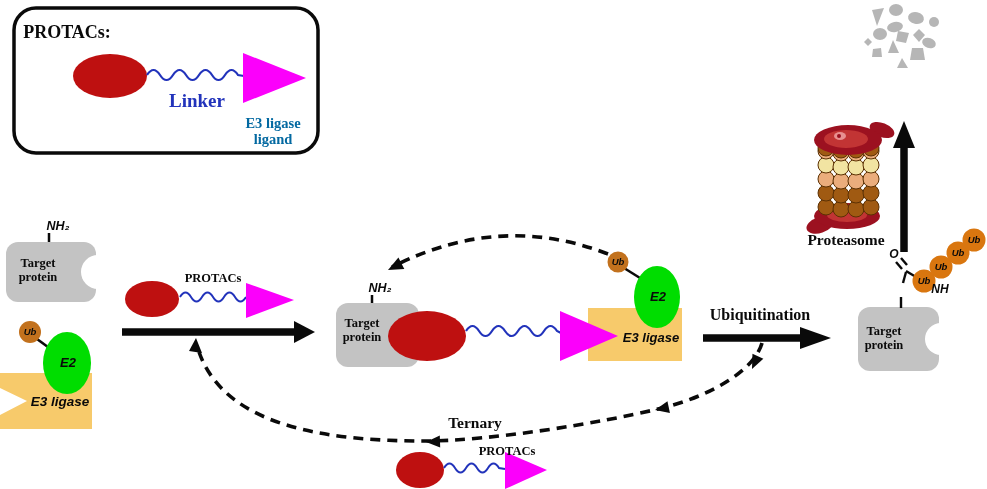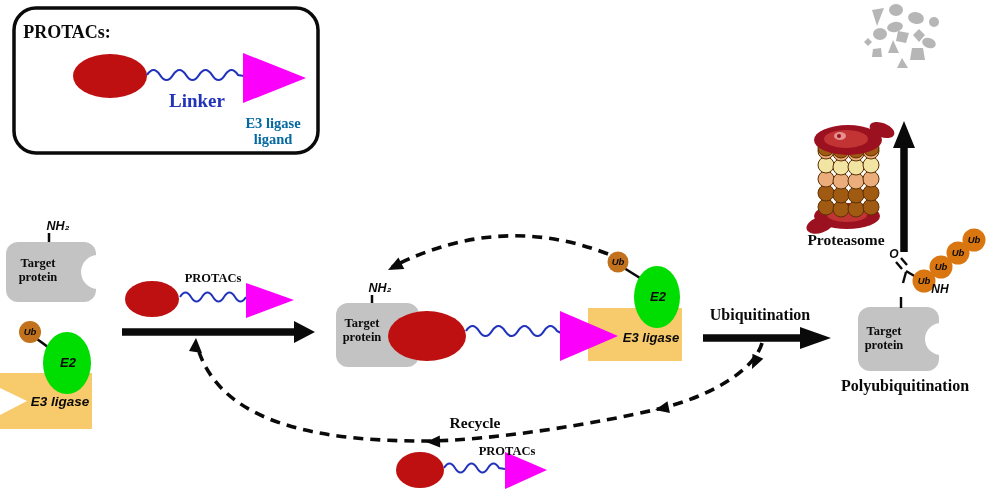--- a/index.html
+++ b/index.html
@@ -192,27 +192,26 @@
 
 
   <div class="lbl sans" style="left:380px;top:288px;font-size:12.5px;">NH₂</div>
   <div class="lbl serif wrap" style="left:362px;top:330px;width:58px;font-size:12.5px;">Target protein</div>
   <div class="lbl sans" style="left:618px;top:262px;font-size:9.5px;">Ub</div>
   <div class="lbl sans" style="left:658px;top:297px;font-size:13px;">E2</div>
   <div class="lbl sans" style="left:651px;top:338px;font-size:13px;">E3 ligase</div>
 
   <div class="lbl serif" style="left:760px;top:315px;font-size:16px;text-align:right;">Ubiquitination</div>
 
-  <div class="lbl serif" style="left:475px;top:423px;font-size:15.5px;">Recycle</div>
+  <div class="lbl serif" style="left:475px;top:423px;font-size:15.5px;">Ternary</div>
   <div class="lbl serif" style="left:507px;top:451px;font-size:12.5px;">PROTACs</div>
 
   <div class="lbl sans" style="left:894px;top:255px;font-size:12px;">O</div>
   <div class="lbl sans" style="left:903px;top:290px;font-size:12px;margin-left:37px;">NH</div>
   <div class="lbl serif wrap" style="left:884px;top:338px;width:58px;font-size:12.5px;">Target protein</div>
   <div class="lbl sans" style="left:924px;top:281px;font-size:9.5px;">Ub</div>
   <div class="lbl sans" style="left:941px;top:267px;font-size:9.5px;">Ub</div>
   <div class="lbl sans" style="left:958px;top:253px;font-size:9.5px;">Ub</div>
   <div class="lbl sans" style="left:974px;top:240px;font-size:9.5px;">Ub</div>
-  <div class="lbl serif" style="left:905px;top:386px;font-size:16px;">Polyubiquitination</div>
 
   <div class="lbl serif" style="left:846px;top:240px;font-size:15.5px;">Proteasome</div>
 
 </div>
 
 </body></html>

